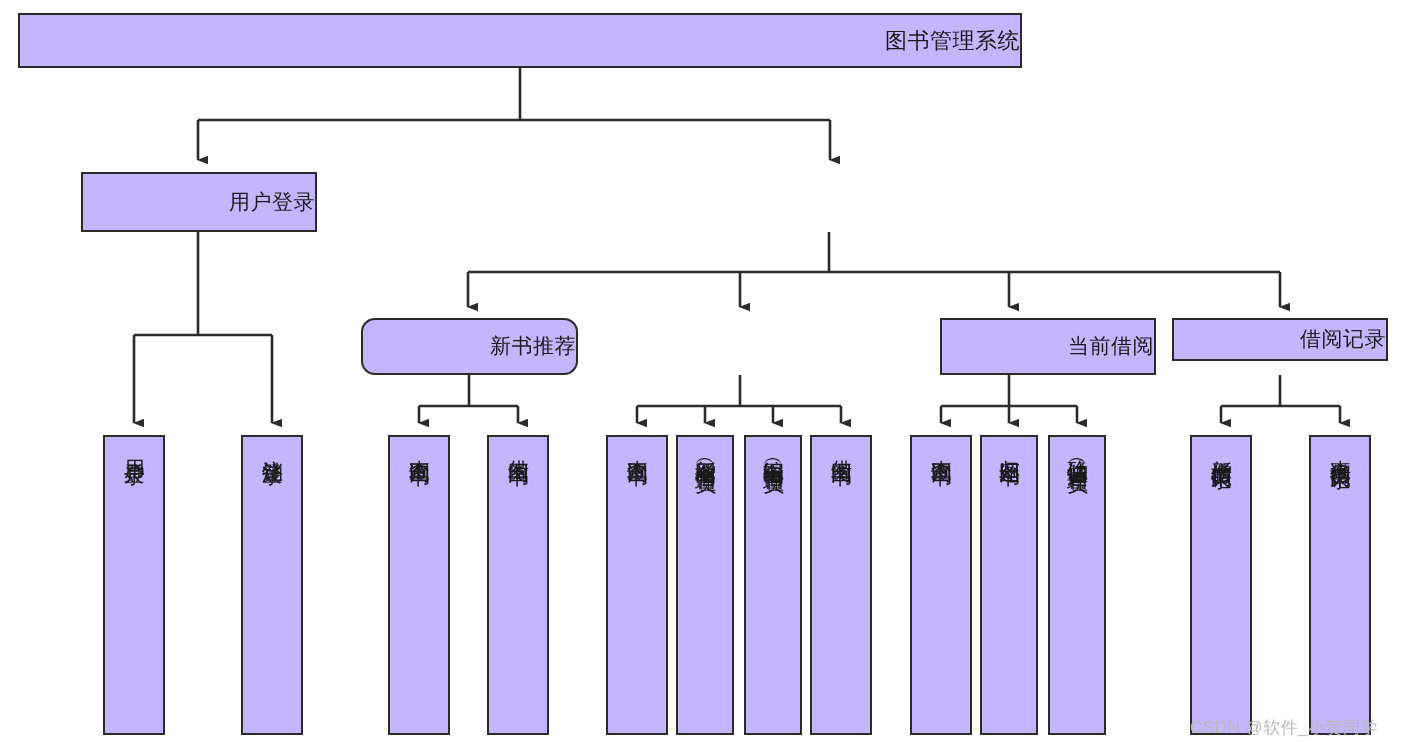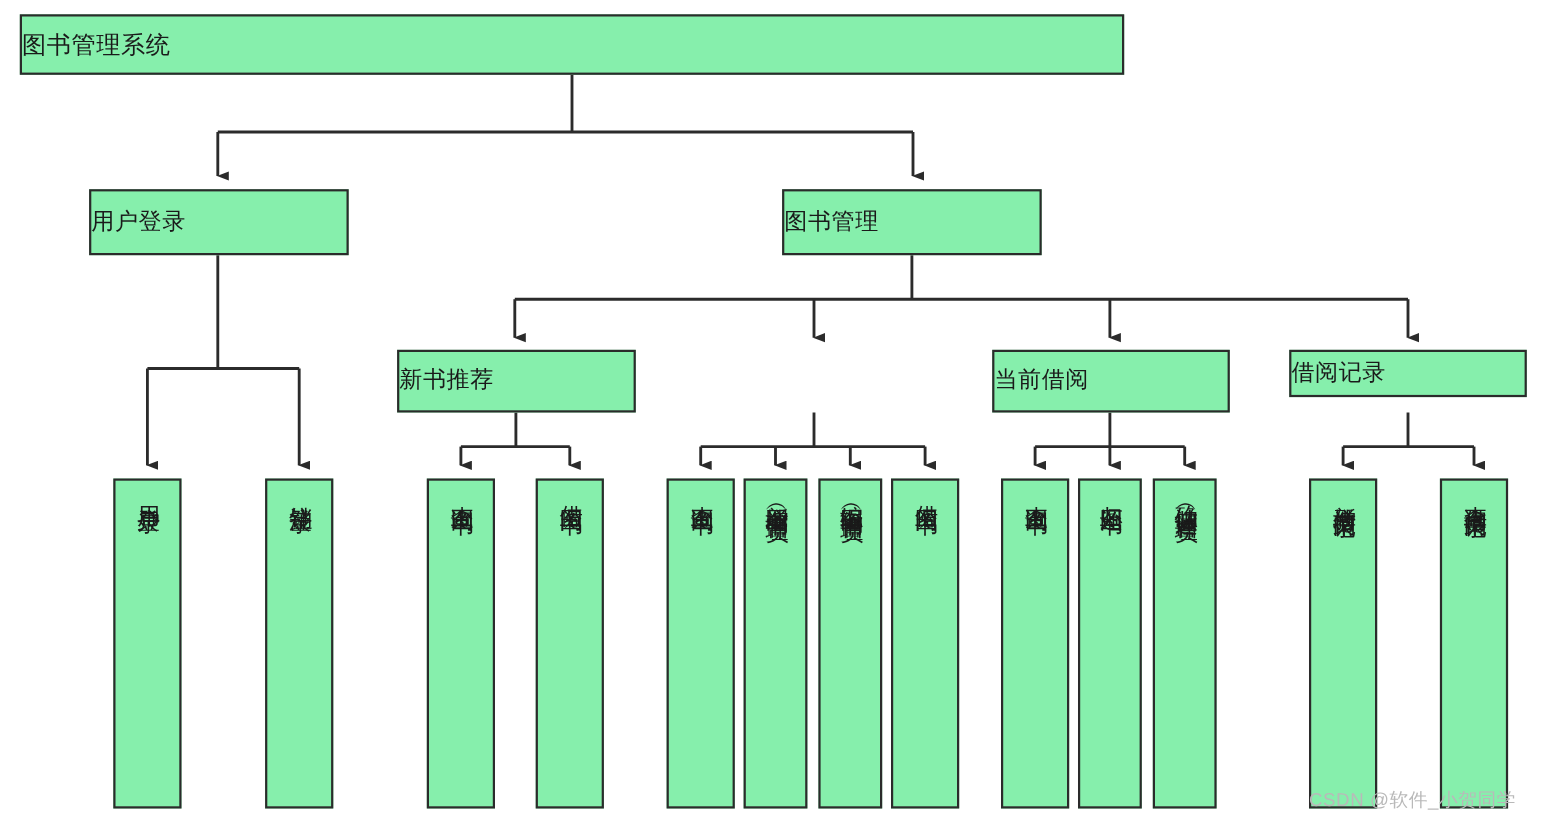--- a/index.html
+++ b/index.html
@@ -21,25 +21,25 @@
     position: absolute;
     left: 0;
     top: 0;
     width: 1405px;
     height: 747px;
     pointer-events: none;
   }
   .node {
     position: absolute;
     box-sizing: border-box;
-    background: #86efac;
+    background: #c4b5fd;
     border: 2px solid #2b2b2b;
     display: flex;
     align-items: center;
-    justify-content: flex-start;
+    justify-content: flex-end;
     color: #1a1a1a;
   }
   .node .label {
     display: block;
     text-align: center;
     line-height: 1.18;
     white-space: nowrap;
   }
   .node.horiz .label {
     writing-mode: horizontal-tb;
@@ -122,28 +122,25 @@
     </g>
   </svg>
 
   <div class="node horiz root" style="left:18px; top:13px; width:1004px; height:55px;">
     <span class="label">图书管理系统</span>
   </div>
 
   <div class="node horiz" style="left:81px; top:172px; width:236px; height:60px;">
     <span class="label">用户登录</span>
   </div>
-  <div class="node horiz" style="left:711px; top:172px; width:236px; height:60px;">
-    <span class="label">图书管理</span>
-  </div>
 
-  <div class="node horiz" style="left:361px; top:318px; width:217px; height:57px;">
+  <div class="node horiz" style="left:361px; top:318px; width:217px; height:57px;border-radius:14px;">
     <span class="label">新书推荐</span>
   </div>
-  <div class="node horiz" style="left:902px; top:318px; width:216px; height:57px;">
+  <div class="node horiz" style="left:940px; top:318px; width:216px; height:57px;">
     <span class="label">当前借阅</span>
   </div>
   <div class="node horiz" style="left:1172px; top:318px; width:216px; height:43px;">
     <span class="label">借阅记录</span>
   </div>
 
   <div class="node vert" style="left:103px; top:435px; width:62px; height:300px;">
     <span class="label">用户登录</span>
   </div>
   <div class="node vert" style="left:241px; top:435px; width:62px; height:300px;">

